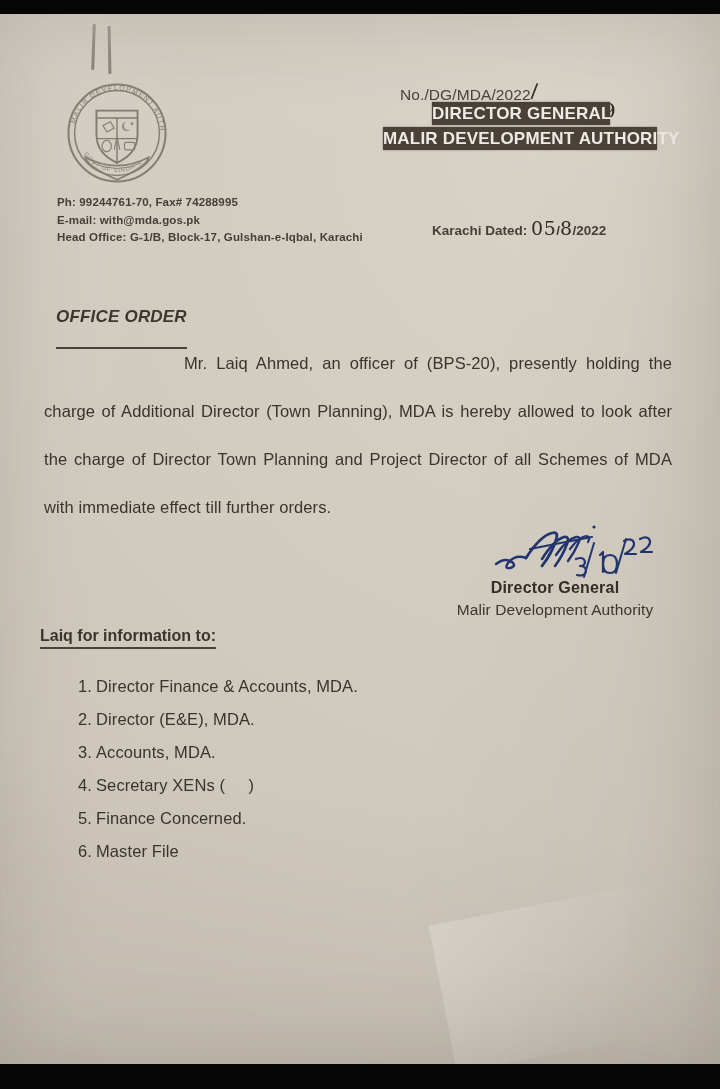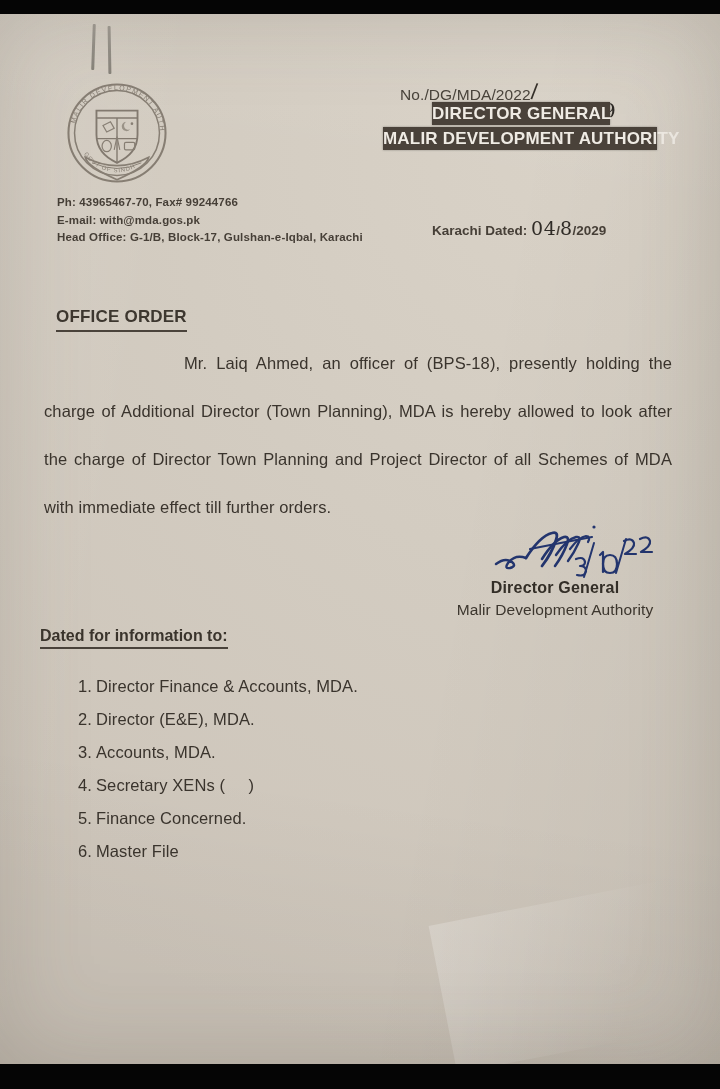--- a/index.html
+++ b/index.html
@@ -173,23 +173,24 @@
 
   
   #office-order {
     position: absolute;
     left: 56px;
     top: 293px;
     font-size: 17px;
     font-weight: bold;
     color: #3d372f;
     letter-spacing: .2px;
-    padding-bottom: 3px;
+    padding-bottom: 20px;
     border-bottom: 2px solid #4a433b;
     display: inline-block;
+    font-style: italic;
   }
 
   
   #body-text {
     position: absolute;
     left: 44px;
     top: 325px;
     width: 628px;
     font-size: 16.5px;
     color: #3a342d;
@@ -319,33 +320,33 @@
     </svg>
 
     <div id="refline">
       <span>No./DG/MDA/2022</span><span class="slash-hw">/</span><span class="handwritten">2-2709</span>
     </div>
 
     <div class="banner" id="banner-dg">DIRECTOR GENERAL</div>
     <div class="banner" id="banner-mda">MALIR DEVELOPMENT AUTHORITY</div>
 
     <div id="contact">
-      <div>Ph: 43965467-70, Fax# 99244766</div>
+      <div>Ph: 99244761-70, Fax# 74288995</div>
       <div>E-mail: with@mda.gos.pk</div>
       <div>Head Office: G-1/B, Block-17, Gulshan-e-Iqbal, Karachi</div>
     </div>
 
     <div id="dated">
       <span>Karachi Dated:</span>
-      <span class="hw">04</span><span>/</span><span class="hw">8</span><span>/2029</span>
+      <span class="hw">05</span><span>/</span><span class="hw">8</span><span>/2022</span>
     </div>
 
     <div id="office-order">OFFICE ORDER</div>
 
-    <div id="body-text">Mr. Laiq Ahmed, an officer of (BPS-18), presently holding the charge of Additional Director (Town Planning), MDA is hereby allowed to look after the charge of Director Town Planning and Project Director of all Schemes of MDA with immediate effect till further orders.</div>
+    <div id="body-text">Mr. Laiq Ahmed, an officer of (BPS-20), presently holding the charge of Additional Director (Town Planning), MDA is hereby allowed to look after the charge of Director Town Planning and Project Director of all Schemes of MDA with immediate effect till further orders.</div>
 
     <div id="sig-wrap">
       <svg id="sig-ink" viewBox="0 0 170 70">
         <g fill="none" stroke="#23356e" stroke-linecap="round" stroke-linejoin="round">
           <path d="M 6,45 q 9,-7 16,-2 q 5,4 -2,6 q -6,1 -2,-5 q 7,-9 18,-5" stroke-width="2.4"></path>
           <path d="M 36,39 q 14,-22 26,-25 q 7,-2 4,7 q -4,13 -14,26" stroke-width="2.8"></path>
           <path d="M 52,40 q 12,-19 22,-22 q 6,-1 3,7 q -4,11 -12,22" stroke-width="2.6"></path>
           <path d="M 66,36 q 11,-16 20,-18 q 6,-1 2,7 q -4,9 -10,17" stroke-width="2.4"></path>
           <path d="M 80,30 q 9,-12 16,-13 q 5,0 2,6" stroke-width="2.2"></path>
           <path d="M 40,30 q 30,-6 62,-12" stroke-width="2.2"></path>
@@ -357,21 +358,21 @@
           <path d="M 120,36 q 7,0 7,9 q 0,9 -7,9 q -7,0 -7,-9 q 0,-9 7,-9" stroke-width="2.2"></path>
           <path d="M 136,20 L 126,54" stroke-width="2"></path>
           <path d="M 134,22 q 8,-4 10,2 q 1,5 -9,11 l 11,0" stroke-width="2.2"></path>
           <path d="M 150,20 q 8,-4 10,2 q 1,5 -9,11 l 11,0" stroke-width="2.2"></path>
         </g>
       </svg>
       <div id="sig-title">Director General</div>
       <div id="sig-org">Malir Development Authority</div>
     </div>
 
-    <div id="copy-head">Dated for information to:</div>
+    <div id="copy-head">Laiq for information to:</div>
 
     <ol id="copy-list">
       <li>Director Finance &amp; Accounts, MDA.</li>
       <li>Director (E&amp;E), MDA.</li>
       <li>Accounts, MDA.</li>
       <li>Secretary XENs (     )</li>
       <li>Finance Concerned.</li>
       <li>Master File</li>
     </ol>
 

